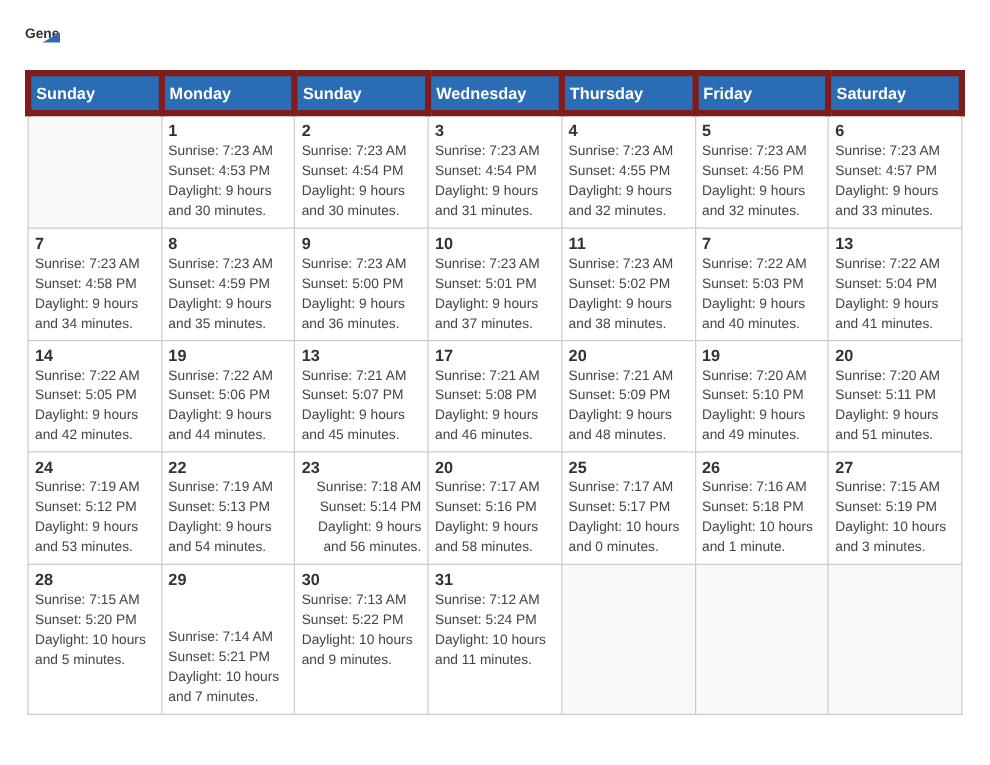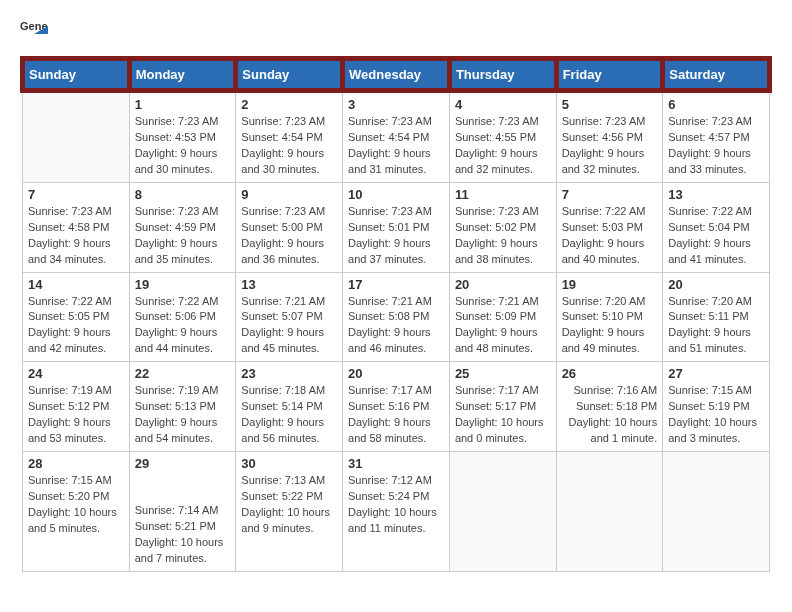--- a/index.html
+++ b/index.html
@@ -275,42 +275,42 @@
         </td>
         <td>
           <span class="day-number">22</span>
           <div class="day-info" style="white-space: pre-line;">Sunrise: 7:19 AM
 Sunset: 5:13 PM
 Daylight: 9 hours
 and 54 minutes.</div>
         </td>
         <td>
           <span class="day-number">23</span>
-          <div class="day-info" style="white-space: pre-line;">Sunrise: 7:18 AM
+          <div class="day-info" style="white-space: pre-line; text-align: right;">Sunrise: 7:18 AM
 Sunset: 5:14 PM
 Daylight: 9 hours
 and 56 minutes.</div>
         </td>
         <td>
           <span class="day-number">20</span>
           <div class="day-info" style="white-space: pre-line;">Sunrise: 7:17 AM
 Sunset: 5:16 PM
 Daylight: 9 hours
 and 58 minutes.</div>
         </td>
         <td>
           <span class="day-number">25</span>
           <div class="day-info" style="white-space: pre-line;">Sunrise: 7:17 AM
 Sunset: 5:17 PM
 Daylight: 10 hours
 and 0 minutes.</div>
         </td>
         <td>
           <span class="day-number">26</span>
-          <div class="day-info" style="white-space: pre-line; text-align: right;">Sunrise: 7:16 AM
+          <div class="day-info" style="white-space: pre-line;">Sunrise: 7:16 AM
 Sunset: 5:18 PM
 Daylight: 10 hours
 and 1 minute.</div>
         </td>
         <td>
           <span class="day-number">27</span>
           <div class="day-info" style="white-space: pre-line;">Sunrise: 7:15 AM
 Sunset: 5:19 PM
 Daylight: 10 hours
 and 3 minutes.</div>

